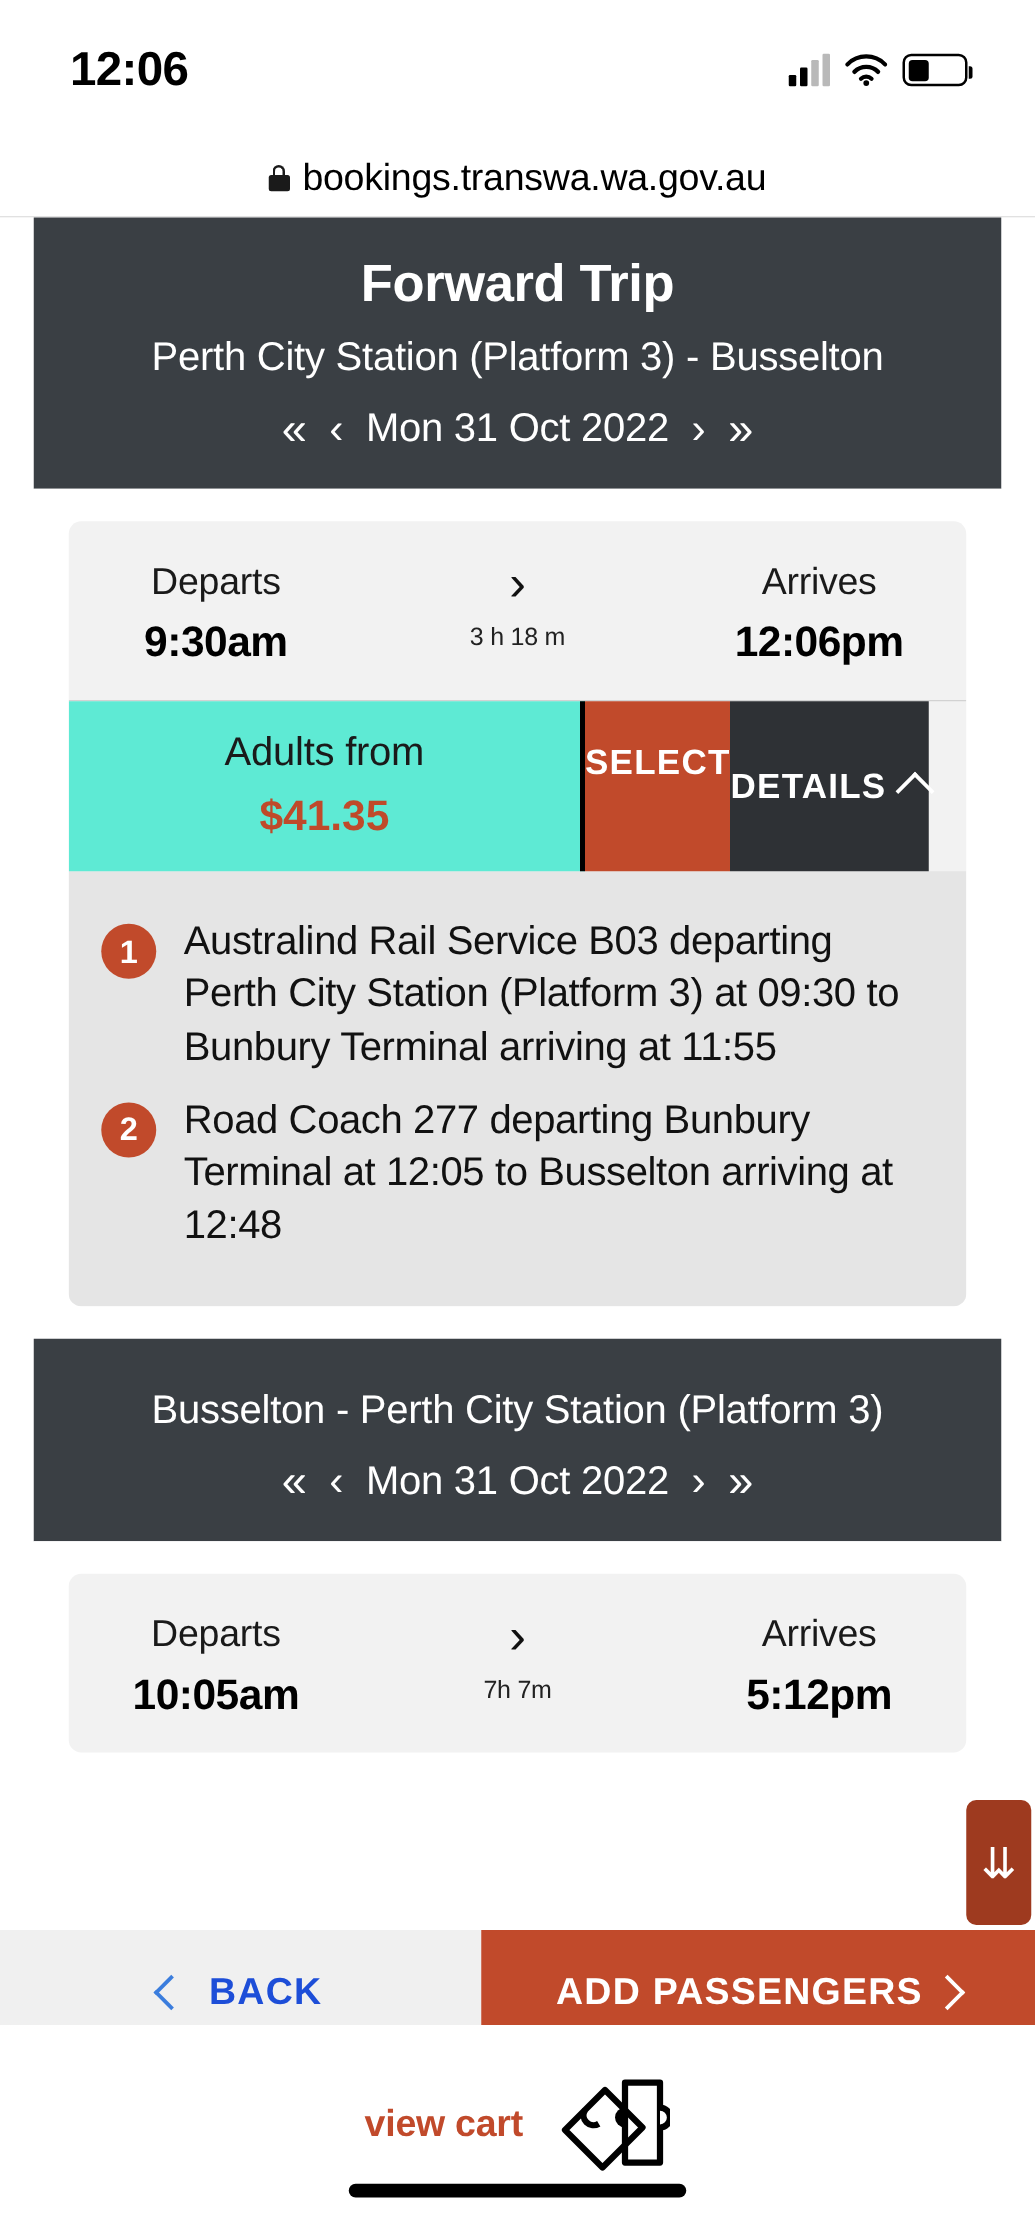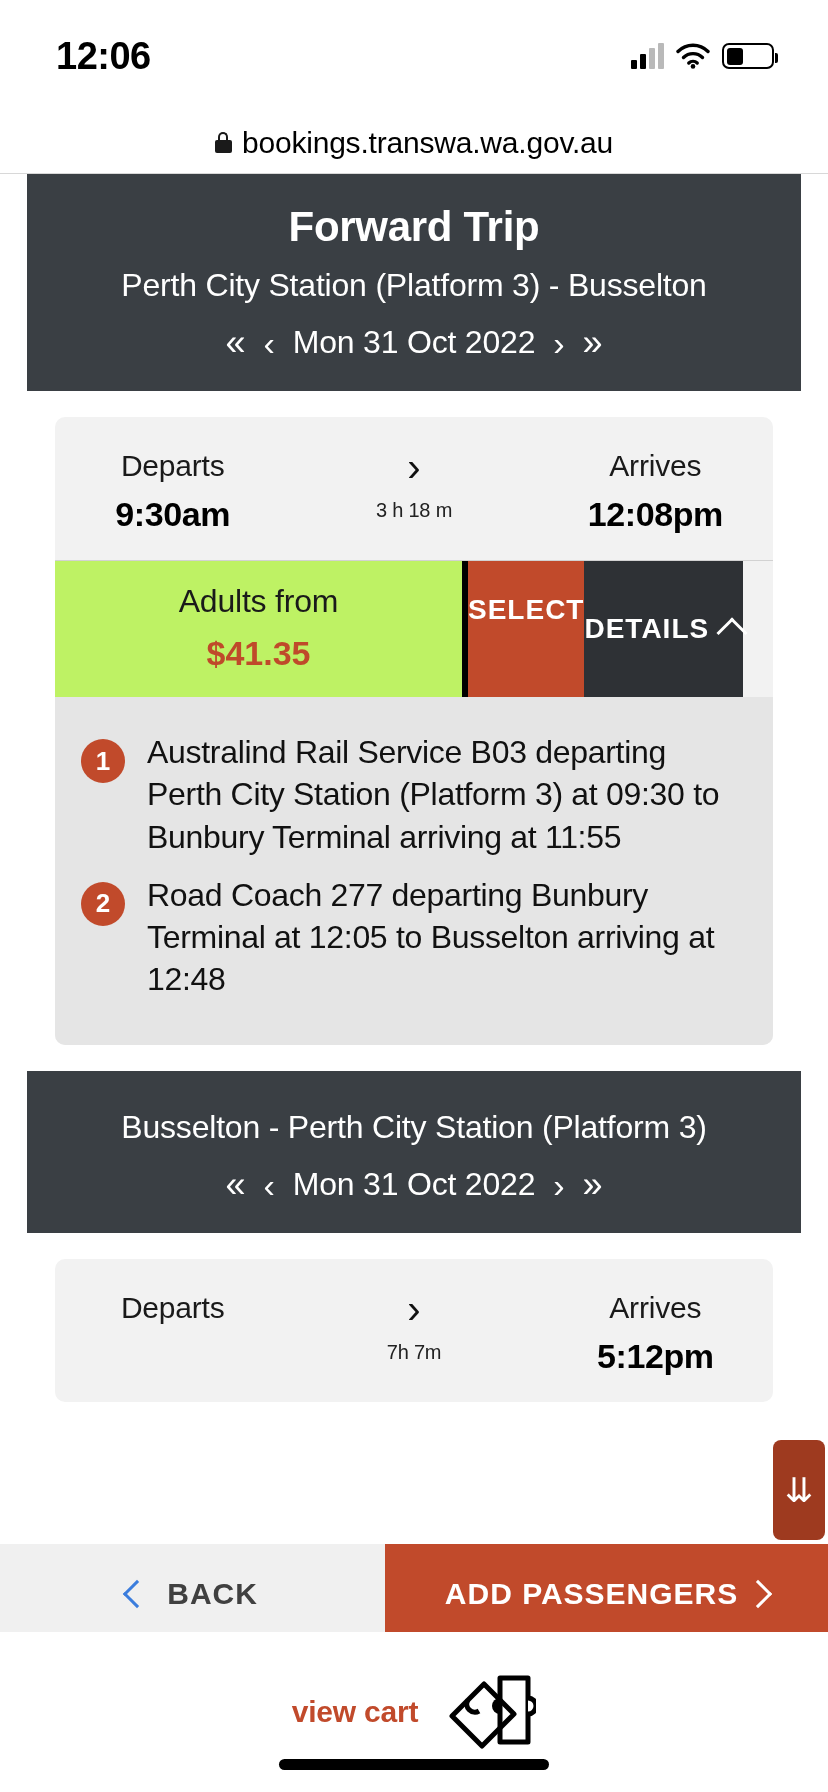--- a/index.html
+++ b/index.html
@@ -109,24 +109,24 @@
   .t-value { font-size:34px; font-weight:700; margin-top:12px; letter-spacing:-0.4px; color:#000; }
   .t-dur { font-size:20px; margin-top:14px; color:#222; letter-spacing:-0.2px; }
   .arrow-right {
     font-size:40px; color:#111; line-height:0.9; font-weight:300;
   }
 
   .action-row {
     display:flex; border-top:1px solid #d2d2d2;
   }
   .fare-block {
-    flex:1; background:#bef264;
+    flex:1; background:#5eead4;
     display:flex; flex-direction:column; align-items:center;
     justify-content:center; padding:22px 0 24px;
-    border-right:6px solid #000000;
+    border-right:4px solid #000000;
   }
   .fare-label { font-size:32px; color:#1a1a1a; letter-spacing:-0.2px; }
   .fare-price { font-size:34px; font-weight:700; color:#bf4a2a; margin-top:14px; }
   .btn-col { width:305px; display:flex; flex-direction:row; }
   .btn-select {
     background:#c14a2b; color:#fff; text-align:center;
     font-size:28px; font-weight:700; letter-spacing:1px;
     padding:33px 0; cursor:pointer;
   }
   .btn-details {
@@ -179,21 +179,21 @@
     position:absolute; left:0; bottom:148px;
     width:828px; height:100px;
     display:flex; z-index:8;
   }
   .back-btn {
     flex:1; background:#f0f0f0;
     display:flex; align-items:center; justify-content:center;
     gap:20px; cursor:pointer;
   }
   .back-btn .lbl {
-    color:#404040; font-size:30px; font-weight:700; letter-spacing:1px;
+    color:#1d4ed8; font-size:30px; font-weight:700; letter-spacing:1px;
   }
   .chev-left {
     display:inline-block; width:20px; height:20px;
     border-left:3px solid #3b7ddd; border-bottom:3px solid #3b7ddd;
     transform:rotate(45deg);
   }
   .next-btn {
     flex:1.15; background:#c14a2b;
     display:flex; align-items:center; justify-content:center;
     gap:10px; cursor:pointer;
@@ -202,21 +202,21 @@
     color:#fff; font-size:30px; font-weight:700; letter-spacing:1px;
   }
   .chev-right {
     display:inline-block; width:20px; height:20px;
     border-right:3px solid #fff; border-top:3px solid #fff;
     transform:rotate(45deg);
   }
 
   
   .cart-strip {
-    position:absolute; left:0; bottom:0;
+    position:absolute; left:0; bottom:12px;
     width:828px; height:160px;
     background:#fff;
     display:flex; align-items:center; justify-content:center;
     gap:26px;
     z-index:8;
     text-align:center;
   }
   .cart-label {
     color:#c14a2b; font-size:30px; font-weight:700; letter-spacing:-0.2px;
   }
@@ -281,21 +281,21 @@
         <div class="t-col">
           <div class="t-label">Departs</div>
           <div class="t-value">9:30am</div>
         </div>
         <div class="t-col mid">
           <div class="arrow-right">›</div>
           <div class="t-dur">3 h 18 m</div>
         </div>
         <div class="t-col">
           <div class="t-label">Arrives</div>
-          <div class="t-value">12:08pm</div>
+          <div class="t-value">12:06pm</div>
         </div>
       </div>
 
       <div class="action-row">
         <div class="fare-block">
           <div class="fare-label">Adults from</div>
           <div class="fare-price">$41.35</div>
         </div>
         <div class="btn-col">
           <div class="btn-select">SELECT</div>
@@ -329,20 +329,21 @@
       <span class="chev">›</span>
       <span class="chev dbl">»</span>
     </div>
   </div>
 
   <div class="card-wrap">
     <div class="journey-card">
       <div class="times-row">
         <div class="t-col">
           <div class="t-label">Departs</div>
+          <div class="t-value">10:05am</div>
         </div>
         <div class="t-col mid">
           <div class="arrow-right">›</div>
           <div class="t-dur">7h 7m</div>
         </div>
         <div class="t-col">
           <div class="t-label">Arrives</div>
           <div class="t-value">5:12pm</div>
         </div>
       </div>

